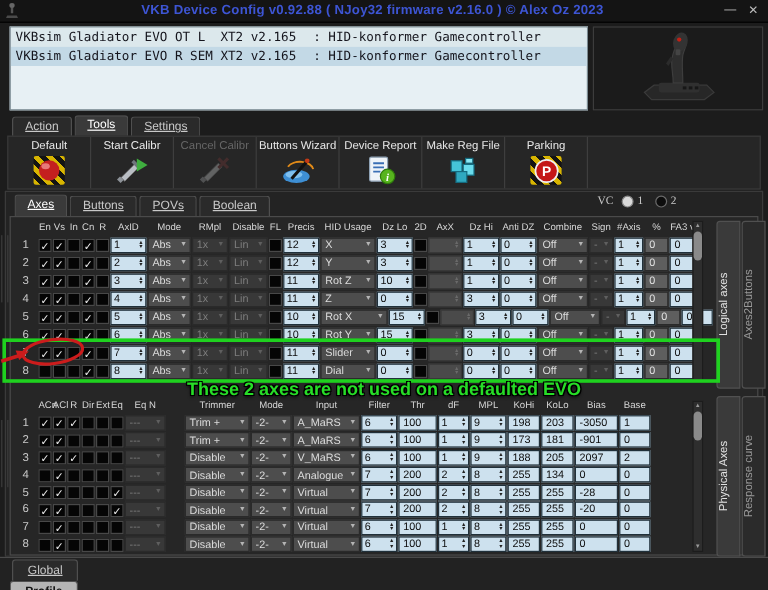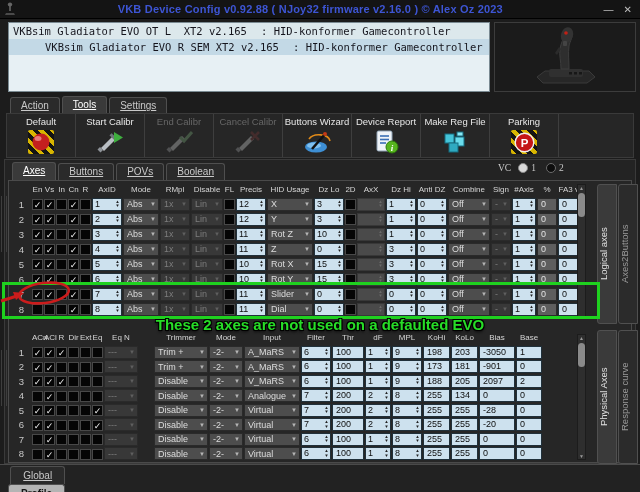--- a/index.html
+++ b/index.html
@@ -7,21 +7,21 @@
   
   .titlebar{position:absolute;left:0;top:0;width:640px;height:18px;background:#141414;border-bottom:1px solid #000;display:flex;align-items:center;}
   .titlebar .app-icon{width:14px;height:14px;margin-left:3px;flex:0 0 auto;}
   .titlebar .title{flex:1;text-align:center;color:#3d55d4;font-size:11px;font-weight:bold;letter-spacing:.2px;}
   .winbtns{display:flex;gap:10px;margin-right:8px;color:#bdbdbd;font-size:10px;}
   .winbtns span{cursor:default;}
   
   .device-panel{position:absolute;left:8px;top:22px;width:482px;height:70px;background:#e7f0f4;border:1px solid #7a8a92;box-sizing:border-box;overflow:hidden;}
   .device-row{height:16px;display:flex;font-family:"DejaVu Sans Mono",monospace;font-size:10.5px;color:#15151d;align-items:center;}
   .device-row.alt0{background:#dce8ec;}
-  .device-row.alt1{background:#c3d9e6;padding-left:32px;}
+  .device-row.alt1{background:#c3d9e6;}
   .device-row .dname{width:248px;padding-left:4px;white-space:pre;overflow:hidden;}
   .device-row .ddesc{white-space:pre;}
   
   .device-image{position:absolute;left:494px;top:22px;width:142px;height:70px;background:#1b1b1b;border:1px solid #3c3c3c;box-sizing:border-box;display:flex;align-items:center;justify-content:center;}
   
   .tabstrip{position:absolute;display:flex;align-items:flex-end;}
   .tabstrip .tab{background:#2a2a2a;border:1px solid #4f4f4f;border-bottom:none;border-radius:3px 3px 0 0;color:#c9c9c9;font-size:10px;padding:2px 10px 3px 10px;margin-right:2px;cursor:default;text-decoration:underline;}
   .tabstrip .tab.active{background:#3a3a3a;color:#fff;padding-bottom:4px;}
   #main-tabs{left:10px;top:96px;}
   #sub-tabs{left:12px;top:162px;}
@@ -150,30 +150,20 @@
       <div class="ticon">
         <svg width="28" height="26">
           <path d="M5 19 L17 7 L20 10 L8 22 Z" fill="#b9bec4" stroke="#777" stroke-width=".7"></path>
           <path d="M4 18 l-2.5 2.5 3 3 L7 21 Z" fill="#8d9298"></path>
           <rect x="14" y="6" width="7" height="3" transform="rotate(45 17 7)" fill="#6f757c"></rect>
           <polygon points="18,3 27,8.5 18,14" fill="#3fae3f"></polygon>
         </svg>
       </div>
     </div>
     <div class="tbtn disabled">
-      <div class="tlabel">End Calibr</div>
-      <div class="ticon">
-        <svg width="28" height="26">
-          <path d="M5 19 L17 7 L20 10 L8 22 Z" fill="#b9bec4" stroke="#777" stroke-width=".7"></path>
-          <path d="M4 18 l-2.5 2.5 3 3 L7 21 Z" fill="#8d9298"></path>
-          <path d="M15 8 l4 4 8 -9" stroke="#3fae3f" stroke-width="3" fill="none"></path>
-        </svg>
-      </div>
-    </div>
-    <div class="tbtn disabled">
       <div class="tlabel">Cancel Calibr</div>
       <div class="ticon">
         <svg width="28" height="26">
           <path d="M5 19 L17 7 L20 10 L8 22 Z" fill="#b9bec4" stroke="#777" stroke-width=".7"></path>
           <path d="M4 18 l-2.5 2.5 3 3 L7 21 Z" fill="#8d9298"></path>
           <path d="M17 3 l8 8 M25 3 l-8 8" stroke="#b52222" stroke-width="2.6"></path>
         </svg>
       </div>
     </div>
     <div class="tbtn">
@@ -555,21 +545,21 @@
       </div>
       <div class="cell drop disabled" style="width: 32px;">
         <span class="val">Lin</span>
         <span class="darr">▼</span>
       </div>
       <div class="cell cb" style="width: 11px;"></div>
       <div class="cell spin" style="width: 30px;">
         <span class="val">10</span>
         <span class="arrows">▲<br>▼</span>
       </div>
-      <div class="cell drop" style="width: 46px;">
+      <div class="cell drop" style="width: 56px;">
         <span class="val">Rot X</span>
         <span class="darr">▼</span>
       </div>
       <div class="cell spin" style="width: 30px;">
         <span class="val">15</span>
         <span class="arrows">▲<br>▼</span>
       </div>
       <div class="cell cb" style="width: 11px;"></div>
       <div class="cell spin disabled" style="width: 28px;">
         <span class="val"></span>

